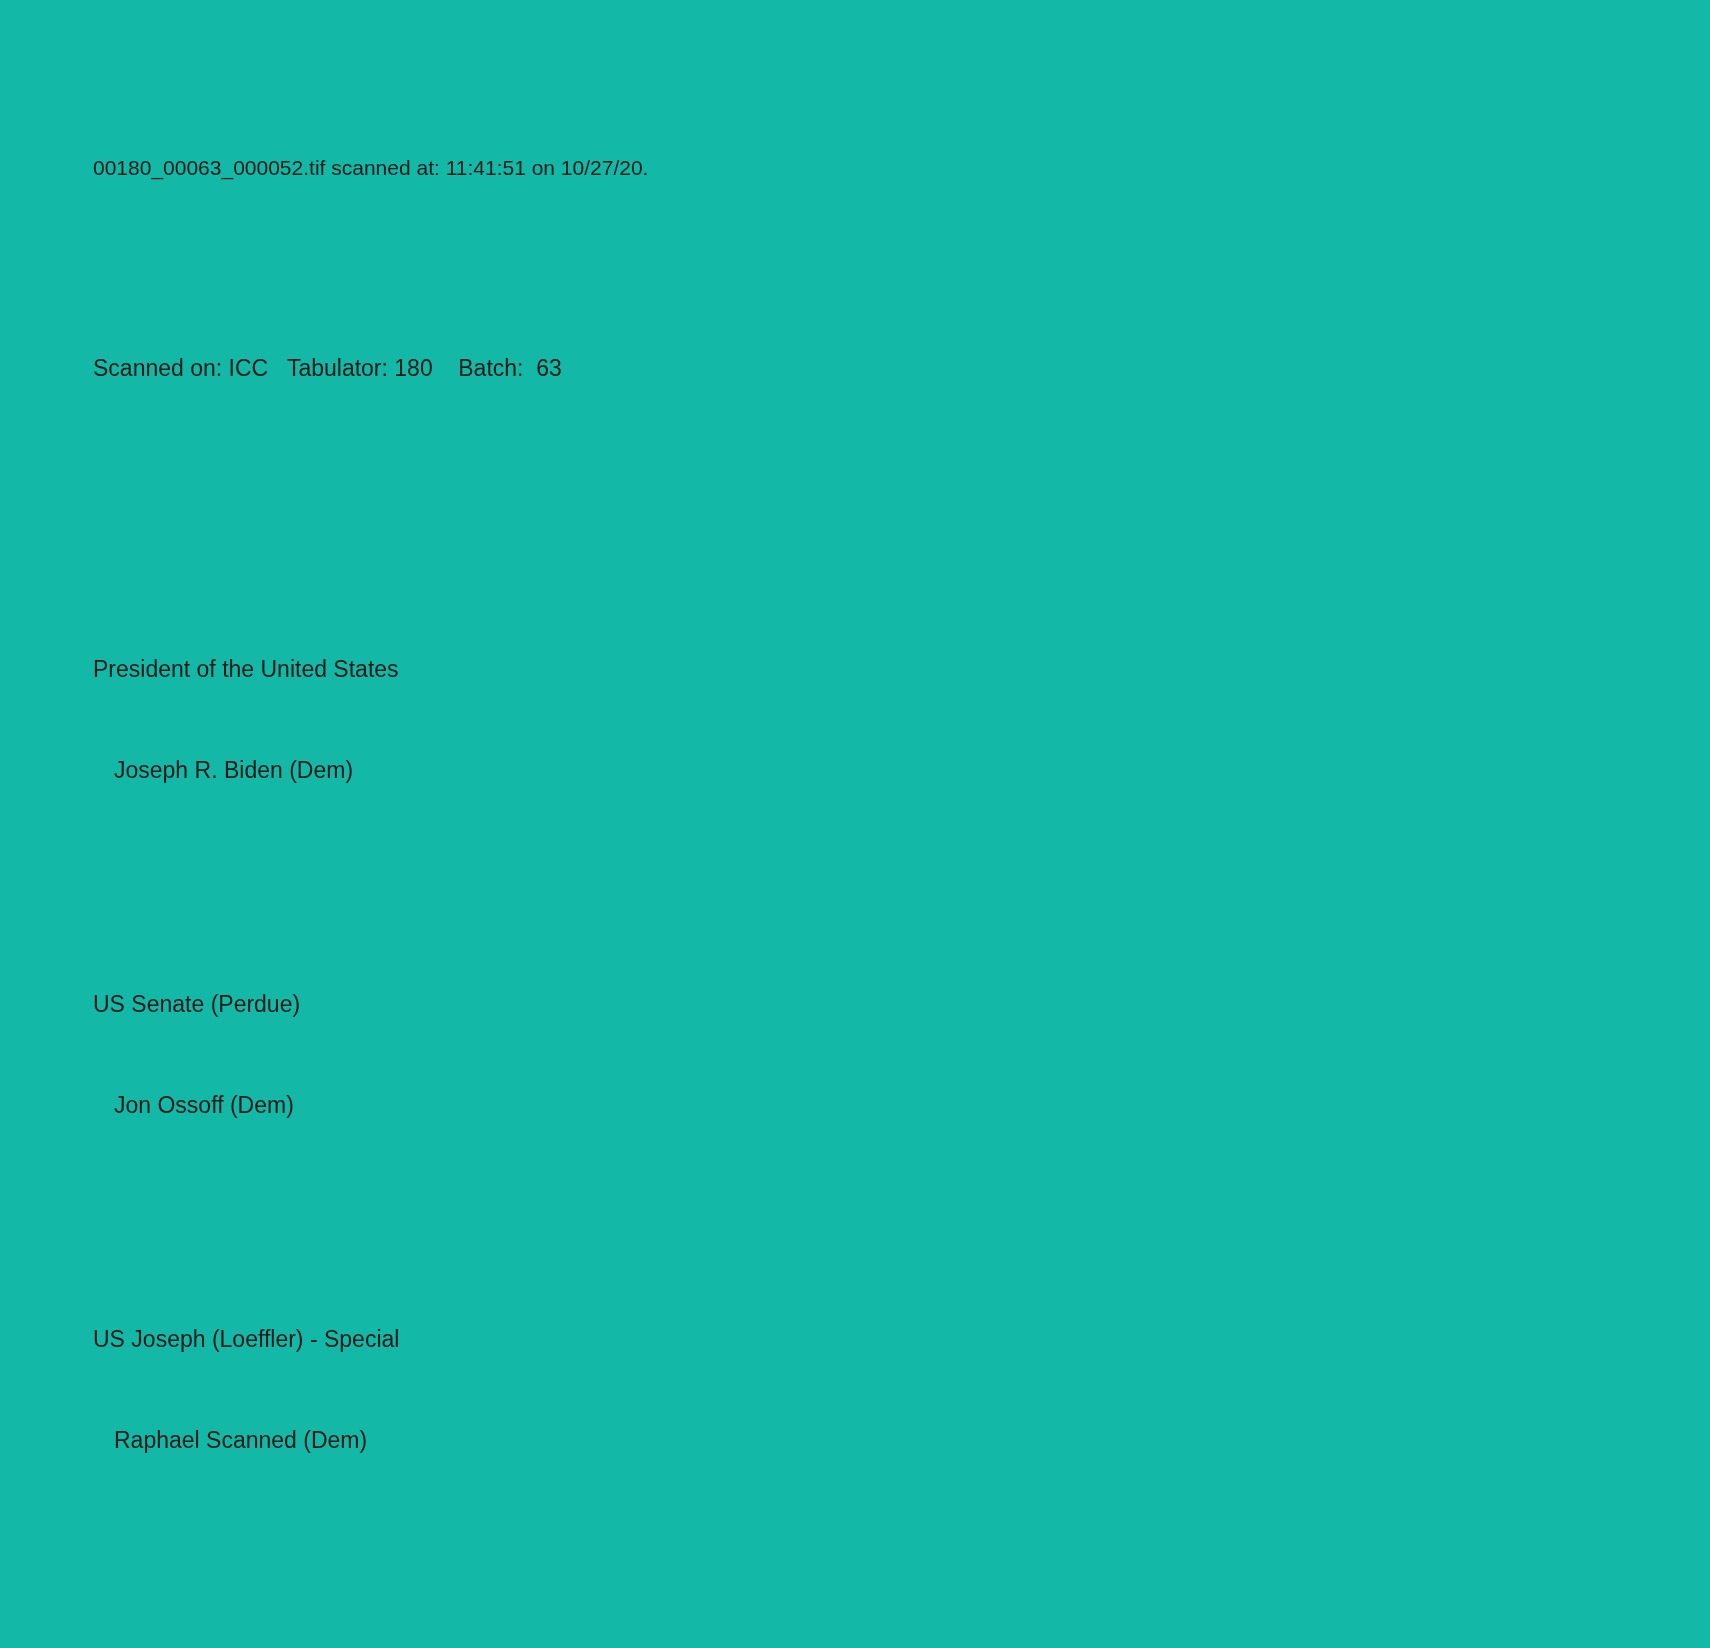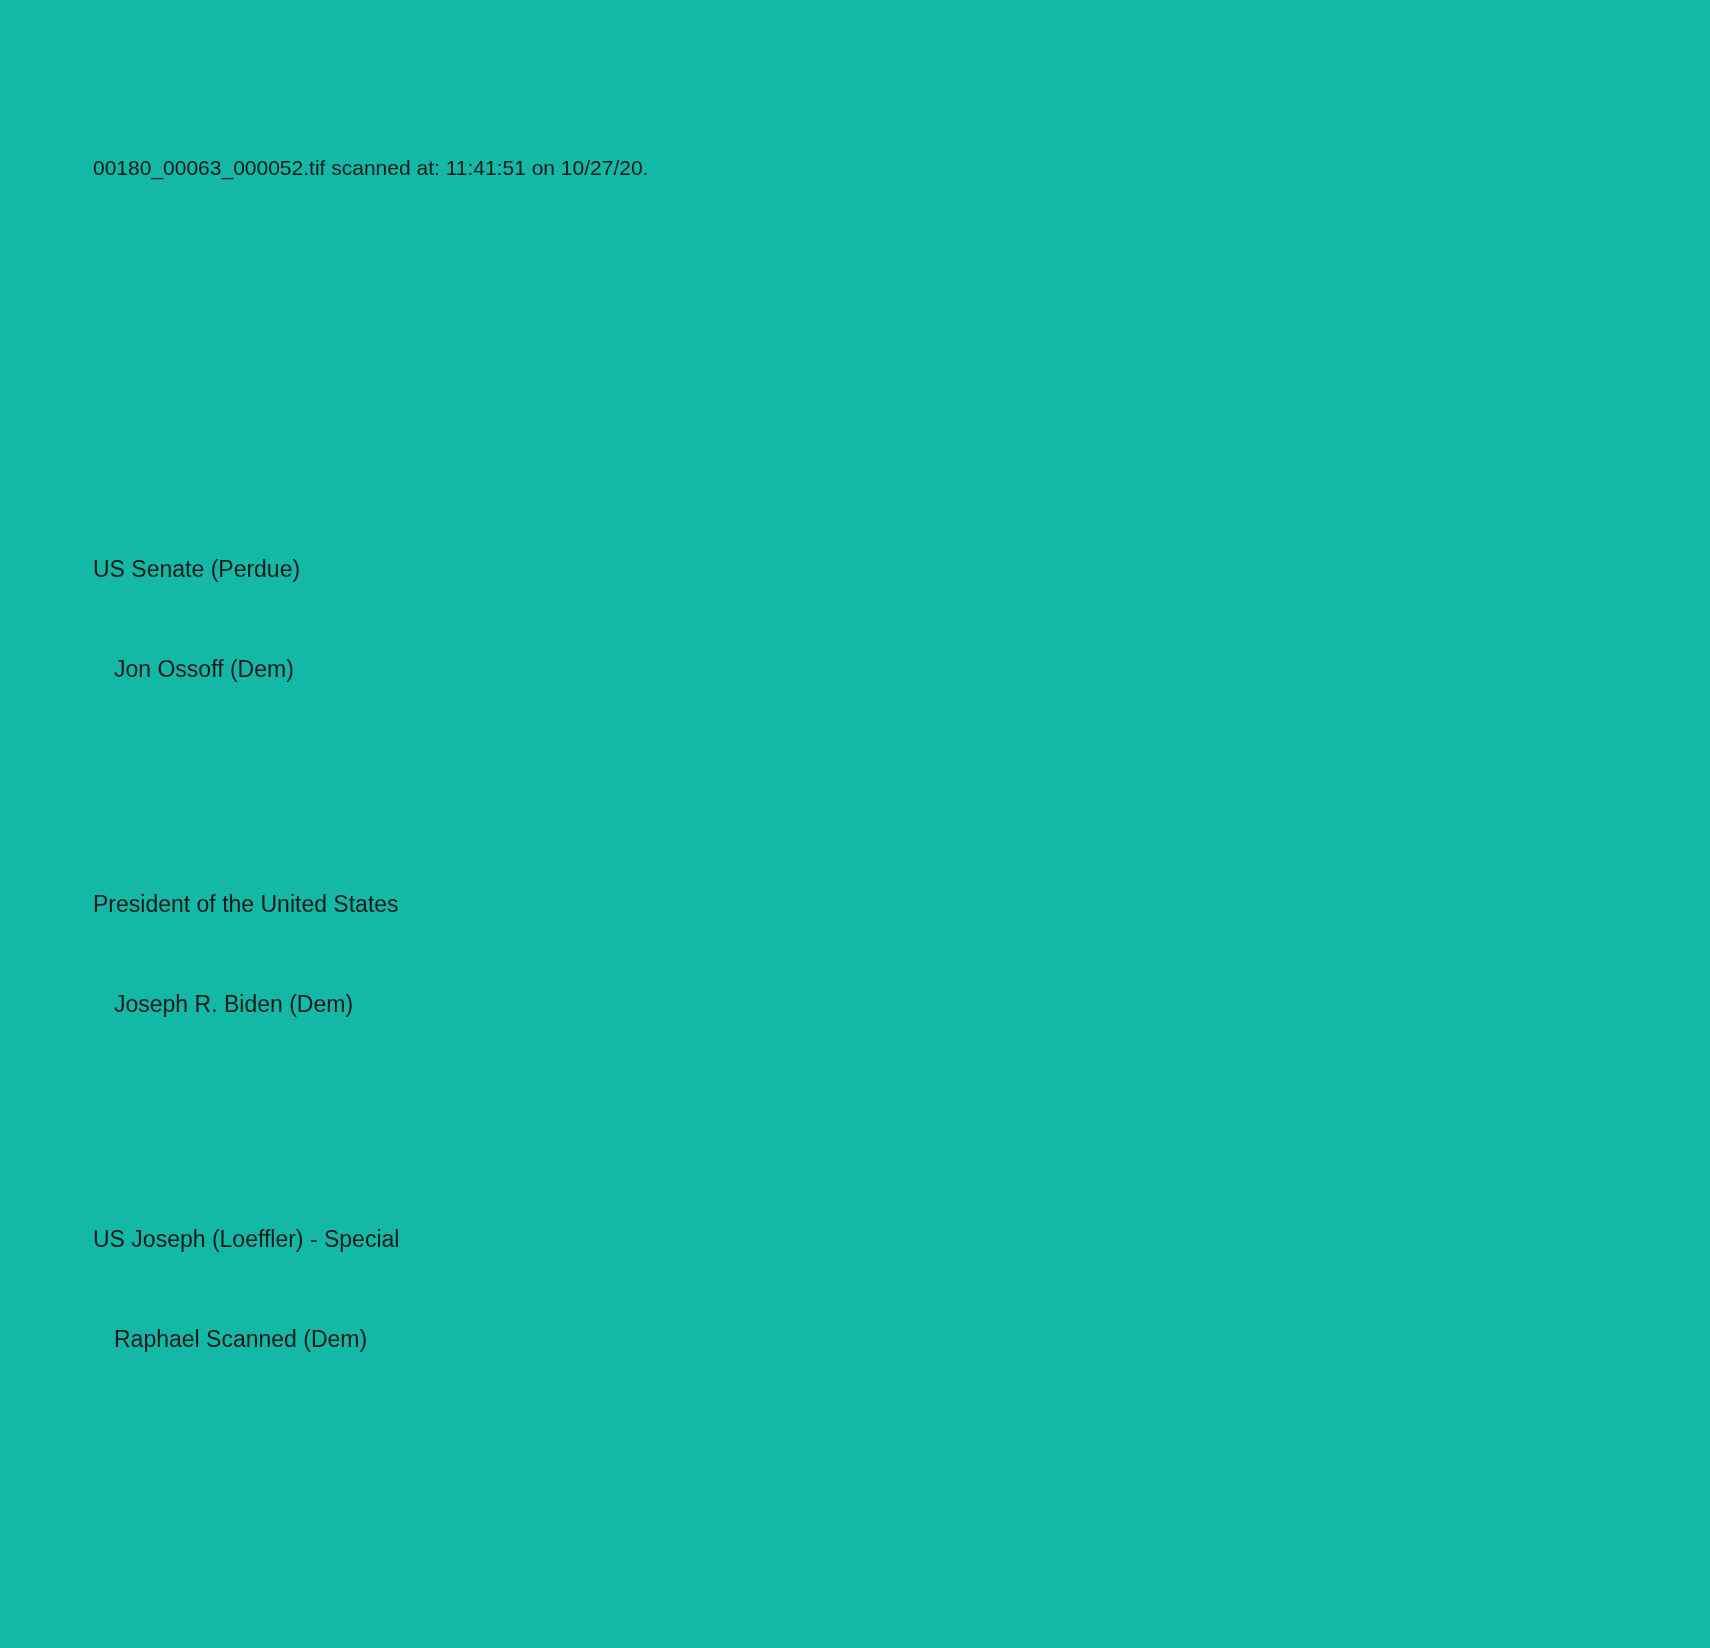--- a/index.html
+++ b/index.html
@@ -32,29 +32,30 @@
   .selection { padding-left: 21px; }
 </style>
 </head>
 <body>
 
 <div class="page">
   <div class="doc">
 
     <div class="line file-line">00180_00063_000052.tif scanned at: 11:41:51 on 10/27/20.</div>
     <div class="spacer"></div>
+    <div class="line">Scanned on: ICC   Tabulator: 180    Batch:  63</div>
     <div class="spacer"></div>
 
     <div>
+      <div class="line office">President of the United States</div>
+      <div class="line selection">Joseph R. Biden (Dem)</div>
+    </div>
+    <div>
       <div class="line office">US Senate (Perdue)</div>
       <div class="line selection">Jon Ossoff (Dem)</div>
-    </div>
-    <div>
-      <div class="line office">President of the United States</div>
-      <div class="line selection">Joseph R. Biden (Dem)</div>
     </div>
     <div>
       <div class="line office">US Joseph (Loeffler) - Special</div>
       <div class="line selection">Raphael Scanned (Dem)</div>
     </div>
     
     
     
     
     

